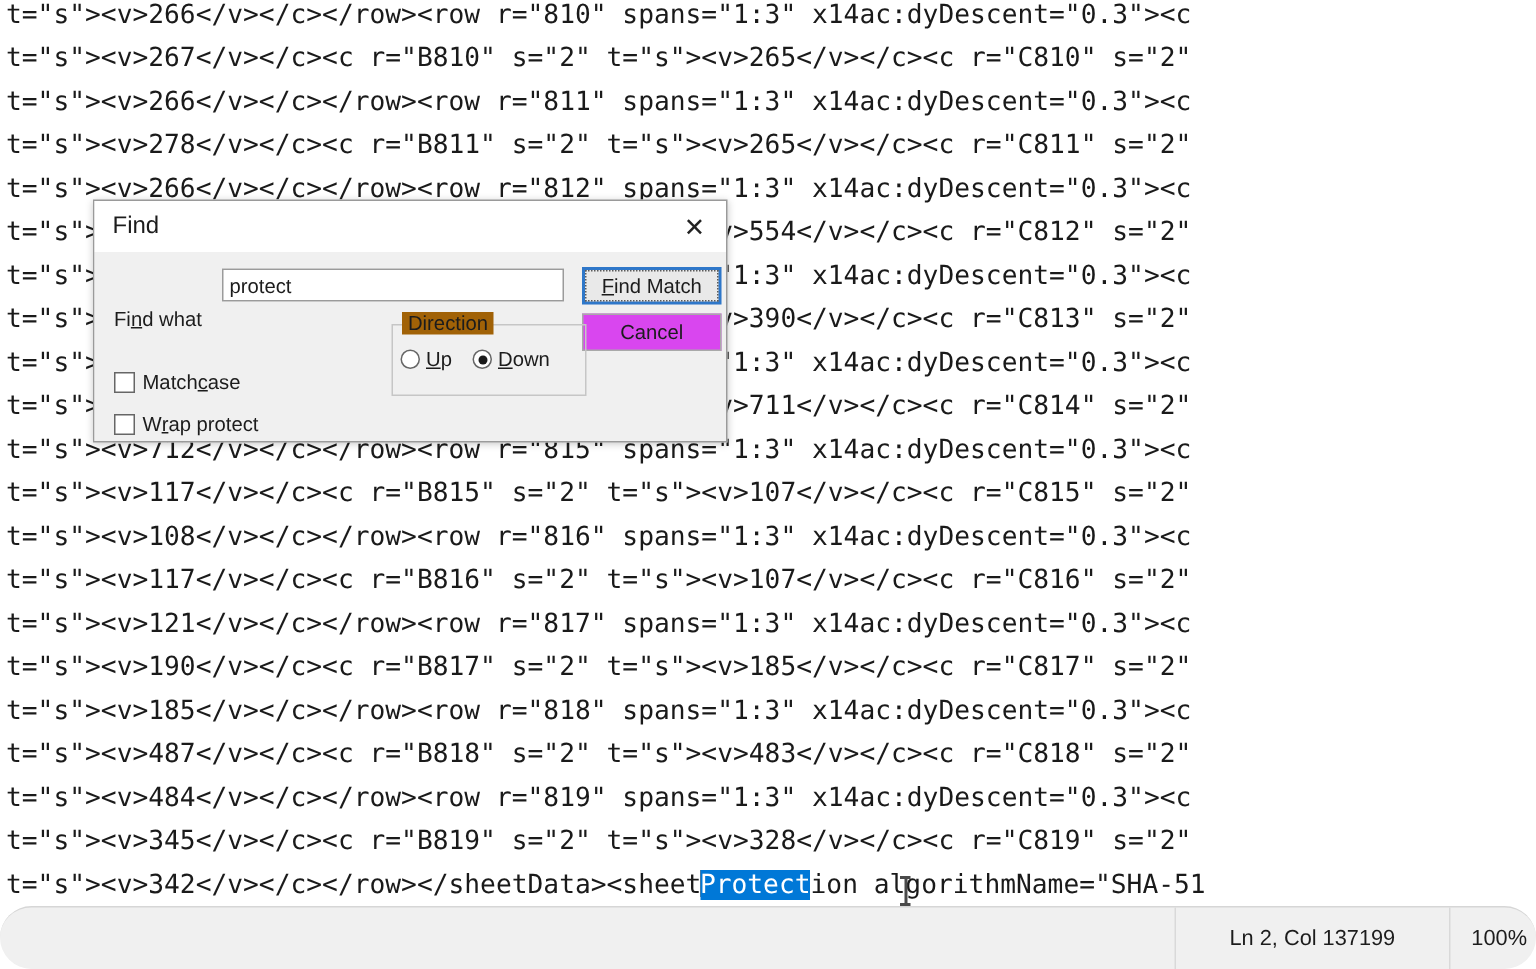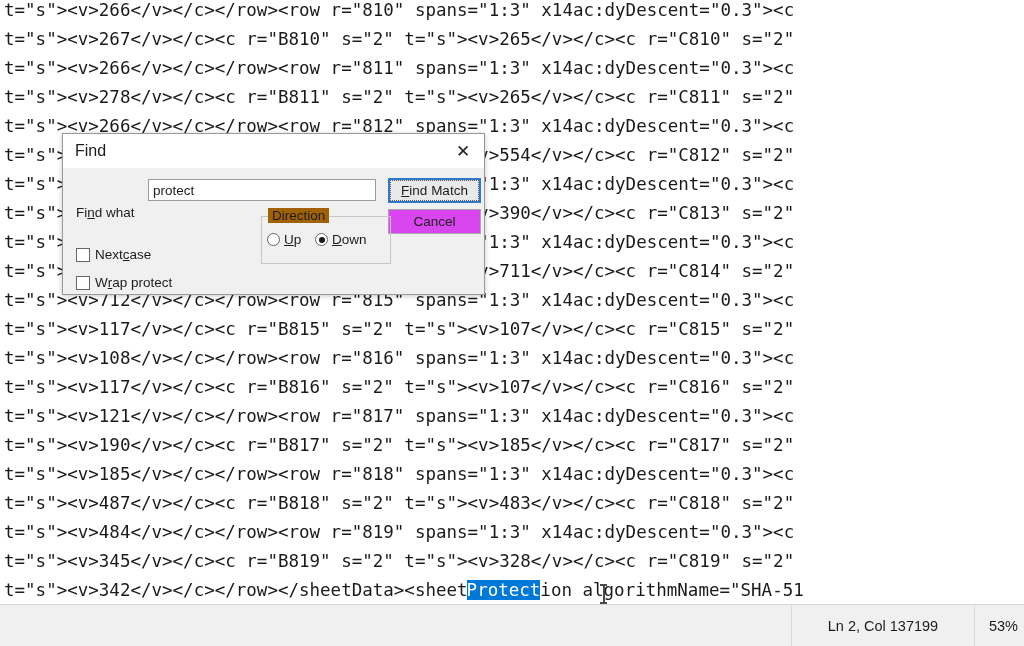--- a/index.html
+++ b/index.html
@@ -89,20 +89,21 @@
     top: 604px;
     width: 1024px;
     height: 42px;
     background: #f0f0f0;
     border-top: 1px solid #d6d6d6;
     box-sizing: border-box;
     display: flex;
     align-items: stretch;
     font-size: 14.5px;
     color: #1c1c1c;
+    border-radius: 21px;
   }
   .status-spacer { flex: 1 1 auto; }
   .status-cell {
     display: flex;
     align-items: center;
     justify-content: center;
     border-left: 1px solid #d9d9d9;
     padding: 0 16px;
     white-space: nowrap;
   }
@@ -297,21 +298,21 @@
 <div id="editor-surface">
   <div id="text-lines"><div class="text-line">t="s"&gt;&lt;v&gt;266&lt;/v&gt;&lt;/c&gt;&lt;/row&gt;&lt;row r="810" spans="1:3" x14ac:dyDescent="0.3"&gt;&lt;c</div><div class="text-line">t="s"&gt;&lt;v&gt;267&lt;/v&gt;&lt;/c&gt;&lt;c r="B810" s="2" t="s"&gt;&lt;v&gt;265&lt;/v&gt;&lt;/c&gt;&lt;c r="C810" s="2"</div><div class="text-line">t="s"&gt;&lt;v&gt;266&lt;/v&gt;&lt;/c&gt;&lt;/row&gt;&lt;row r="811" spans="1:3" x14ac:dyDescent="0.3"&gt;&lt;c</div><div class="text-line">t="s"&gt;&lt;v&gt;278&lt;/v&gt;&lt;/c&gt;&lt;c r="B811" s="2" t="s"&gt;&lt;v&gt;265&lt;/v&gt;&lt;/c&gt;&lt;c r="C811" s="2"</div><div class="text-line">t="s"&gt;&lt;v&gt;266&lt;/v&gt;&lt;/c&gt;&lt;/row&gt;&lt;row r="812" spans="1:3" x14ac:dyDescent="0.3"&gt;&lt;c</div><div class="text-line">t="s"&gt;&lt;v&gt;279&lt;/v&gt;&lt;/c&gt;&lt;c r="B812" s="2" t="s"&gt;&lt;v&gt;554&lt;/v&gt;&lt;/c&gt;&lt;c r="C812" s="2"</div><div class="text-line">t="s"&gt;&lt;v&gt;553&lt;/v&gt;&lt;/c&gt;&lt;/row&gt;&lt;row r="813" spans="1:3" x14ac:dyDescent="0.3"&gt;&lt;c</div><div class="text-line">t="s"&gt;&lt;v&gt;391&lt;/v&gt;&lt;/c&gt;&lt;c r="B813" s="2" t="s"&gt;&lt;v&gt;390&lt;/v&gt;&lt;/c&gt;&lt;c r="C813" s="2"</div><div class="text-line">t="s"&gt;&lt;v&gt;389&lt;/v&gt;&lt;/c&gt;&lt;/row&gt;&lt;row r="814" spans="1:3" x14ac:dyDescent="0.3"&gt;&lt;c</div><div class="text-line">t="s"&gt;&lt;v&gt;712&lt;/v&gt;&lt;/c&gt;&lt;c r="B814" s="2" t="s"&gt;&lt;v&gt;711&lt;/v&gt;&lt;/c&gt;&lt;c r="C814" s="2"</div><div class="text-line">t="s"&gt;&lt;v&gt;712&lt;/v&gt;&lt;/c&gt;&lt;/row&gt;&lt;row r="815" spans="1:3" x14ac:dyDescent="0.3"&gt;&lt;c</div><div class="text-line">t="s"&gt;&lt;v&gt;117&lt;/v&gt;&lt;/c&gt;&lt;c r="B815" s="2" t="s"&gt;&lt;v&gt;107&lt;/v&gt;&lt;/c&gt;&lt;c r="C815" s="2"</div><div class="text-line">t="s"&gt;&lt;v&gt;108&lt;/v&gt;&lt;/c&gt;&lt;/row&gt;&lt;row r="816" spans="1:3" x14ac:dyDescent="0.3"&gt;&lt;c</div><div class="text-line">t="s"&gt;&lt;v&gt;117&lt;/v&gt;&lt;/c&gt;&lt;c r="B816" s="2" t="s"&gt;&lt;v&gt;107&lt;/v&gt;&lt;/c&gt;&lt;c r="C816" s="2"</div><div class="text-line">t="s"&gt;&lt;v&gt;121&lt;/v&gt;&lt;/c&gt;&lt;/row&gt;&lt;row r="817" spans="1:3" x14ac:dyDescent="0.3"&gt;&lt;c</div><div class="text-line">t="s"&gt;&lt;v&gt;190&lt;/v&gt;&lt;/c&gt;&lt;c r="B817" s="2" t="s"&gt;&lt;v&gt;185&lt;/v&gt;&lt;/c&gt;&lt;c r="C817" s="2"</div><div class="text-line">t="s"&gt;&lt;v&gt;185&lt;/v&gt;&lt;/c&gt;&lt;/row&gt;&lt;row r="818" spans="1:3" x14ac:dyDescent="0.3"&gt;&lt;c</div><div class="text-line">t="s"&gt;&lt;v&gt;487&lt;/v&gt;&lt;/c&gt;&lt;c r="B818" s="2" t="s"&gt;&lt;v&gt;483&lt;/v&gt;&lt;/c&gt;&lt;c r="C818" s="2"</div><div class="text-line">t="s"&gt;&lt;v&gt;484&lt;/v&gt;&lt;/c&gt;&lt;/row&gt;&lt;row r="819" spans="1:3" x14ac:dyDescent="0.3"&gt;&lt;c</div><div class="text-line">t="s"&gt;&lt;v&gt;345&lt;/v&gt;&lt;/c&gt;&lt;c r="B819" s="2" t="s"&gt;&lt;v&gt;328&lt;/v&gt;&lt;/c&gt;&lt;c r="C819" s="2"</div><div class="text-line">t="s"&gt;&lt;v&gt;342&lt;/v&gt;&lt;/c&gt;&lt;/row&gt;&lt;/sheetData&gt;&lt;sheet<span class="caret"></span><span class="sel">Protect</span>ion algorithmName="SHA-51</div></div>
   <div id="ibeam-cursor">
     <div id="ibeam-stem"></div>
   </div>
 </div>
 
 <div id="status-bar">
   <div class="status-spacer"></div>
   <div class="status-cell" id="status-position">Ln 2, Col 137199</div>
-  <div class="status-cell" id="status-zoom">53%</div>
+  <div class="status-cell" id="status-zoom">100%</div>
 </div>
 
 <div id="find-dialog">
 
   <div id="find-titlebar">
     <div id="find-title">Find</div>
     <div id="find-close">✕</div>
   </div>
 
   <div id="find-body"></div>
@@ -341,21 +342,21 @@
   </div>
 
   <div class="radio-item" id="radio-down">
     <span class="radio-dot checked"></span>
       <span class="accel">D</span>
       <span>own</span>
   </div>
 
   <div class="check-item" id="check-match-case">
     <span class="check-box"></span>
-      <span>Next </span>
+      <span>Match </span>
       <span class="accel">c</span>
       <span>ase</span>
   </div>
 
   <div class="check-item" id="check-wrap-around">
     <span class="check-box"></span>
       <span>W</span>
       <span class="accel">r</span>
       <span>ap protect</span>
   </div>

